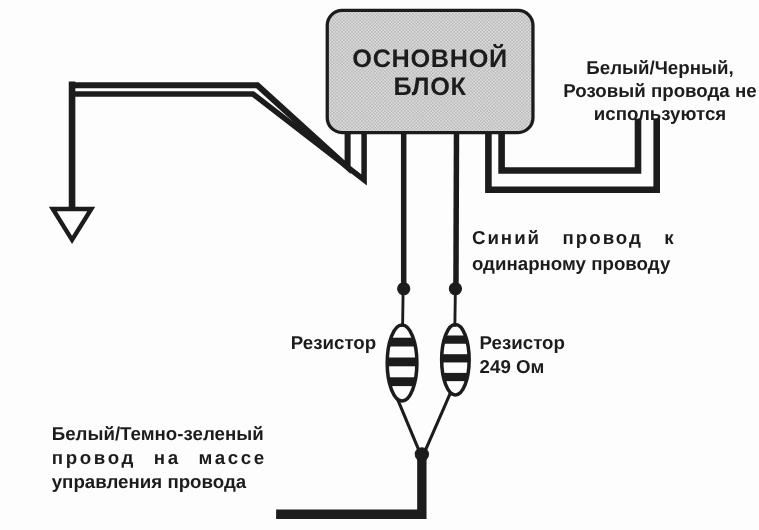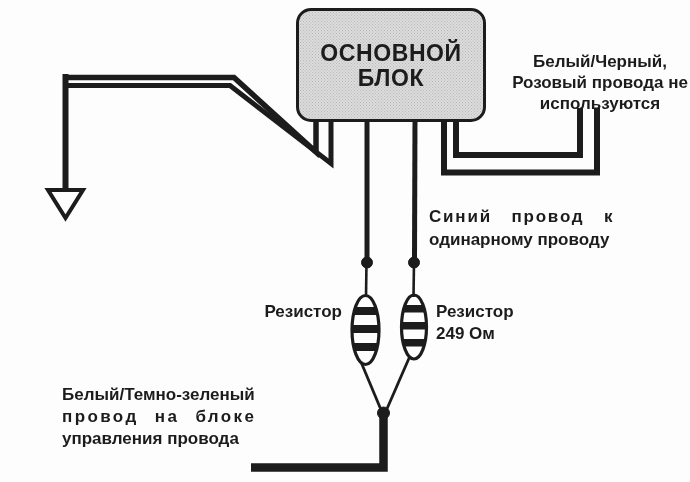--- a/index.html
+++ b/index.html
@@ -99,19 +99,19 @@
 
   <div class="lbl right" style="left:250px;top:301px;width:92px;line-height:22px;">
     <div>Резистор</div>
   </div>
 
   <div class="lbl" style="left:436px;top:301px;line-height:22px;">
     <div>Резистор</div>
     <div>249 Ом</div>
   </div>
 
-  <div class="lbl" style="left:62px;top:384px;line-height:22px;">
+  <div class="lbl" style="left:47px;top:384px;line-height:22px;">
     <div>Белый/Темно-зеленый</div>
-    <div class="ls-lock">провод на блоке</div>
+    <div class="ls-lock">провод на массе</div>
     <div>управления провода</div>
   </div>
 
 </div>
 
 </body></html>

